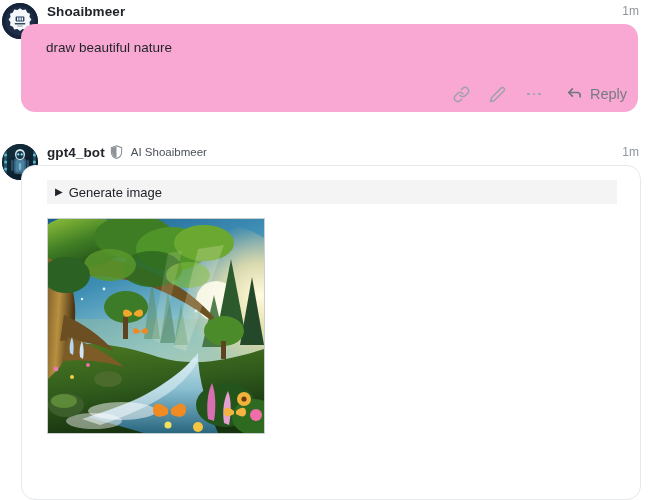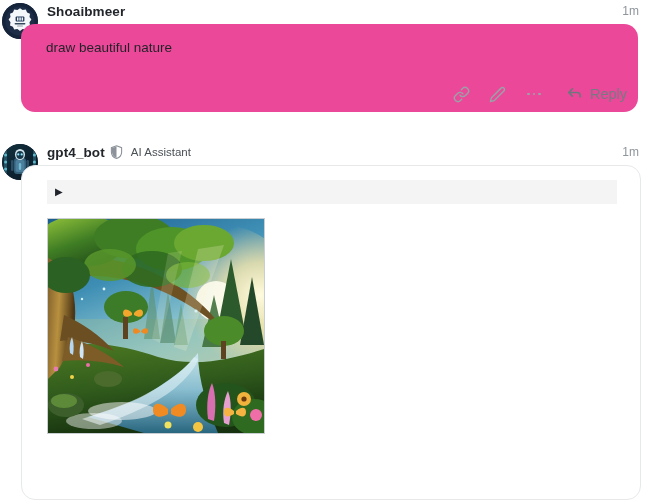--- a/index.html
+++ b/index.html
@@ -76,21 +76,21 @@
     white-space: nowrap;
   }
 
   
   .bubble-user {
     position: absolute;
     left: 21px;
     top: 24px;
     width: 617px;
     height: 88px;
-    background: #ec4899;
+    background: #f9a8d4;
     border-radius: 14px;
     box-sizing: border-box;
   }
   .msg-text {
     position: absolute;
     left: 25px;
     top: 15px;
     font-size: 13.5px;
     color: #1f2328;
     line-height: 18px;
@@ -301,28 +301,29 @@
     </div>
 
     <div class="header-row">
       <span class="username">gpt4_bot</span>
       <span class="shield-icon">
         <svg width="13" height="14" viewBox="0 0 24 26" aria-hidden="true">
           <path d="M12 1.5 21.5 5v8c0 6-4.2 10.4-9.5 12C6.7 23.4 2.5 19 2.5 13V5z" fill="#ffffff" stroke="#8b9299" stroke-width="2"></path>
           <path d="M12 2.6 3.6 5.7V13c0 5.4 3.7 9.4 8.4 11z" fill="#8b9299"></path>
         </svg>
       </span>
-      <span class="role-badge">AI Assistant</span>
+      <span class="role-badge">AI Shoaibmeer</span>
       <span class="timestamp">1m</span>
     </div>
 
     <div class="bubble-bot">
 
       <div class="disclosure">
         <span class="disclosure-arrow">▶</span>
+        <span class="disclosure-label">Generate image</span>
       </div>
 
       <div class="generated-image">
         <svg width="216" height="214" viewBox="0 0 216 214" aria-hidden="true">
           <defs>
             <linearGradient id="sky" x1="0" y1="0" x2="0.35" y2="1">
               <stop offset="0%" stop-color="#1a5d8f"></stop>
               <stop offset="35%" stop-color="#3f8fb5"></stop>
               <stop offset="70%" stop-color="#9fd2d6"></stop>
               <stop offset="100%" stop-color="#e8e2b4"></stop>

